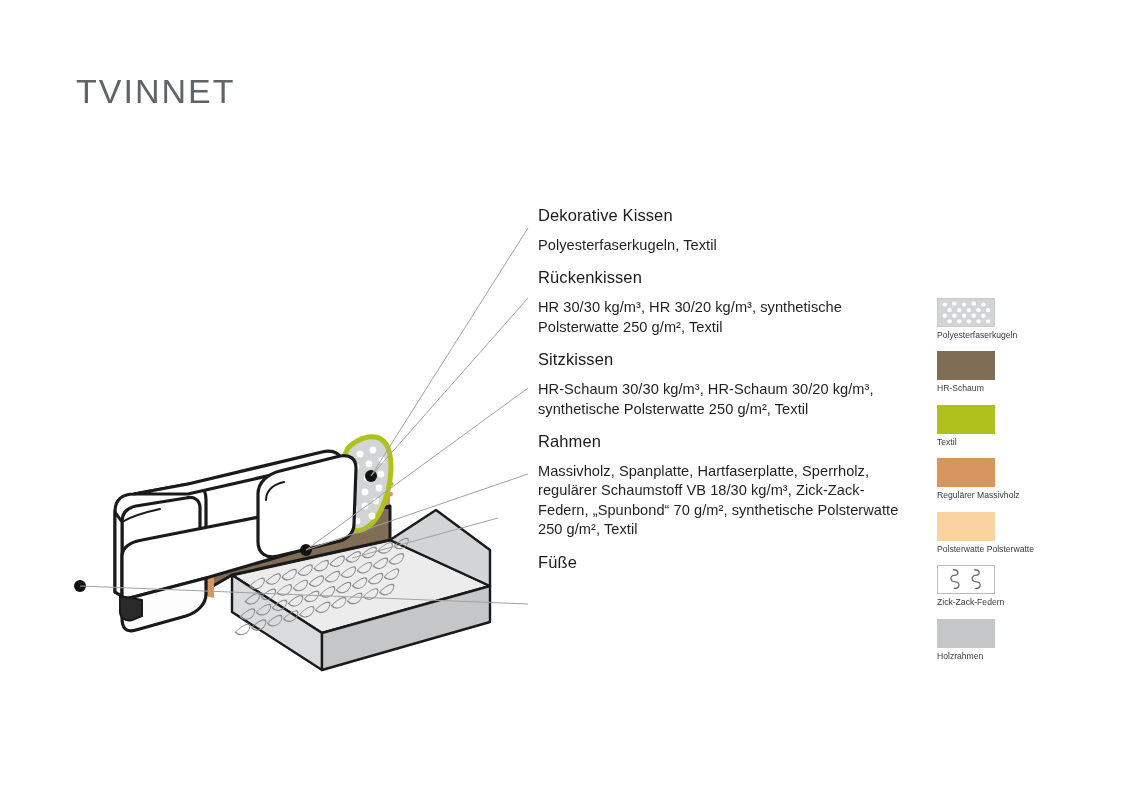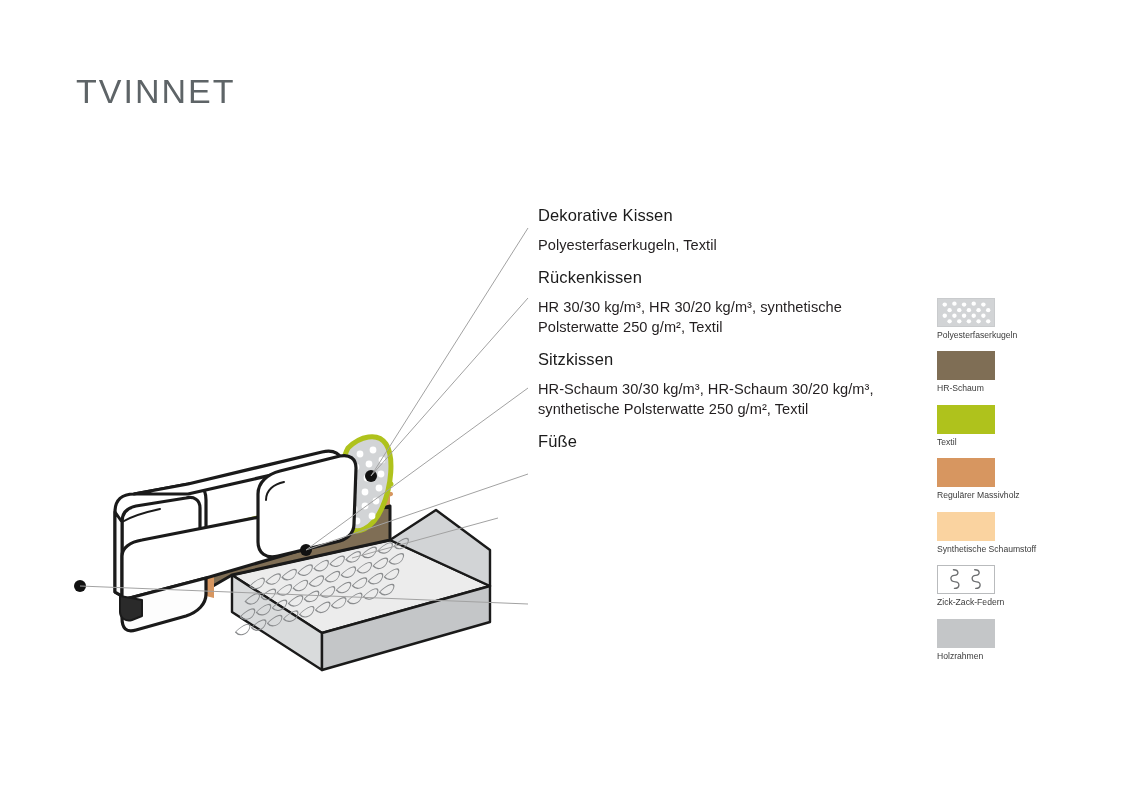--- a/index.html
+++ b/index.html
@@ -219,20 +219,24 @@
     <div class="spec-block">
       <div class="spec-heading">Rückenkissen</div>
       <p class="spec-body">HR 30/30 kg/m³, HR 30/20 kg/m³, synthetische Polsterwatte 250 g/m², Textil</p>
     </div>
 
     <div class="spec-block">
       <div class="spec-heading">Sitzkissen</div>
       <p class="spec-body">HR-Schaum 30/30 kg/m³, HR-Schaum 30/20 kg/m³, synthetische Polsterwatte 250 g/m², Textil</p>
     </div>
 
+    <div class="spec-block">
+      <div class="spec-heading">Rahmen</div>
+      <p class="spec-body">Massivholz, Spanplatte, Hartfaserplatte, Sperrholz, regulärer Schaumstoff VB 18/30 kg/m³, Zick-Zack-Federn, „Spunbond“ 70 g/m², synthetische Polsterwatte 250 g/m², Textil</p>
+    </div>
 
     <div class="spec-block">
       <div class="spec-heading">Füße</div>
     </div>
 
   </div>
 
   <div id="legend">
 
     <div class="legend-item">
@@ -275,21 +279,21 @@
       <div class="legend-label">Textil</div>
     </div>
 
     <div class="legend-item">
       <div class="legend-swatch sw-plain" style="background:#d79660"></div>
       <div class="legend-label">Regulärer Massivholz</div>
     </div>
 
     <div class="legend-item">
       <div class="legend-swatch sw-plain" style="background:#fad3a0"></div>
-      <div class="legend-label">Synthetische Schaumstoff</div>
+      <div class="legend-label">Polsterwatte Polsterwatte</div>
     </div>
 
     <div class="legend-item">
       <div class="legend-swatch sw-spring">
         <svg viewBox="0 0 58 29" preserveAspectRatio="none">
           <g fill="none" stroke="#6b6d6f" stroke-width="1.4" stroke-linecap="round">
             <path d="M16,4 C22,4 22,10 17,10 C12,10 12,17 18,17 C23,17 23,24 17,24"></path>
             <path d="M38,4 C44,4 44,10 39,10 C34,10 34,17 40,17 C45,17 45,24 39,24"></path>
           </g>
         </svg>

